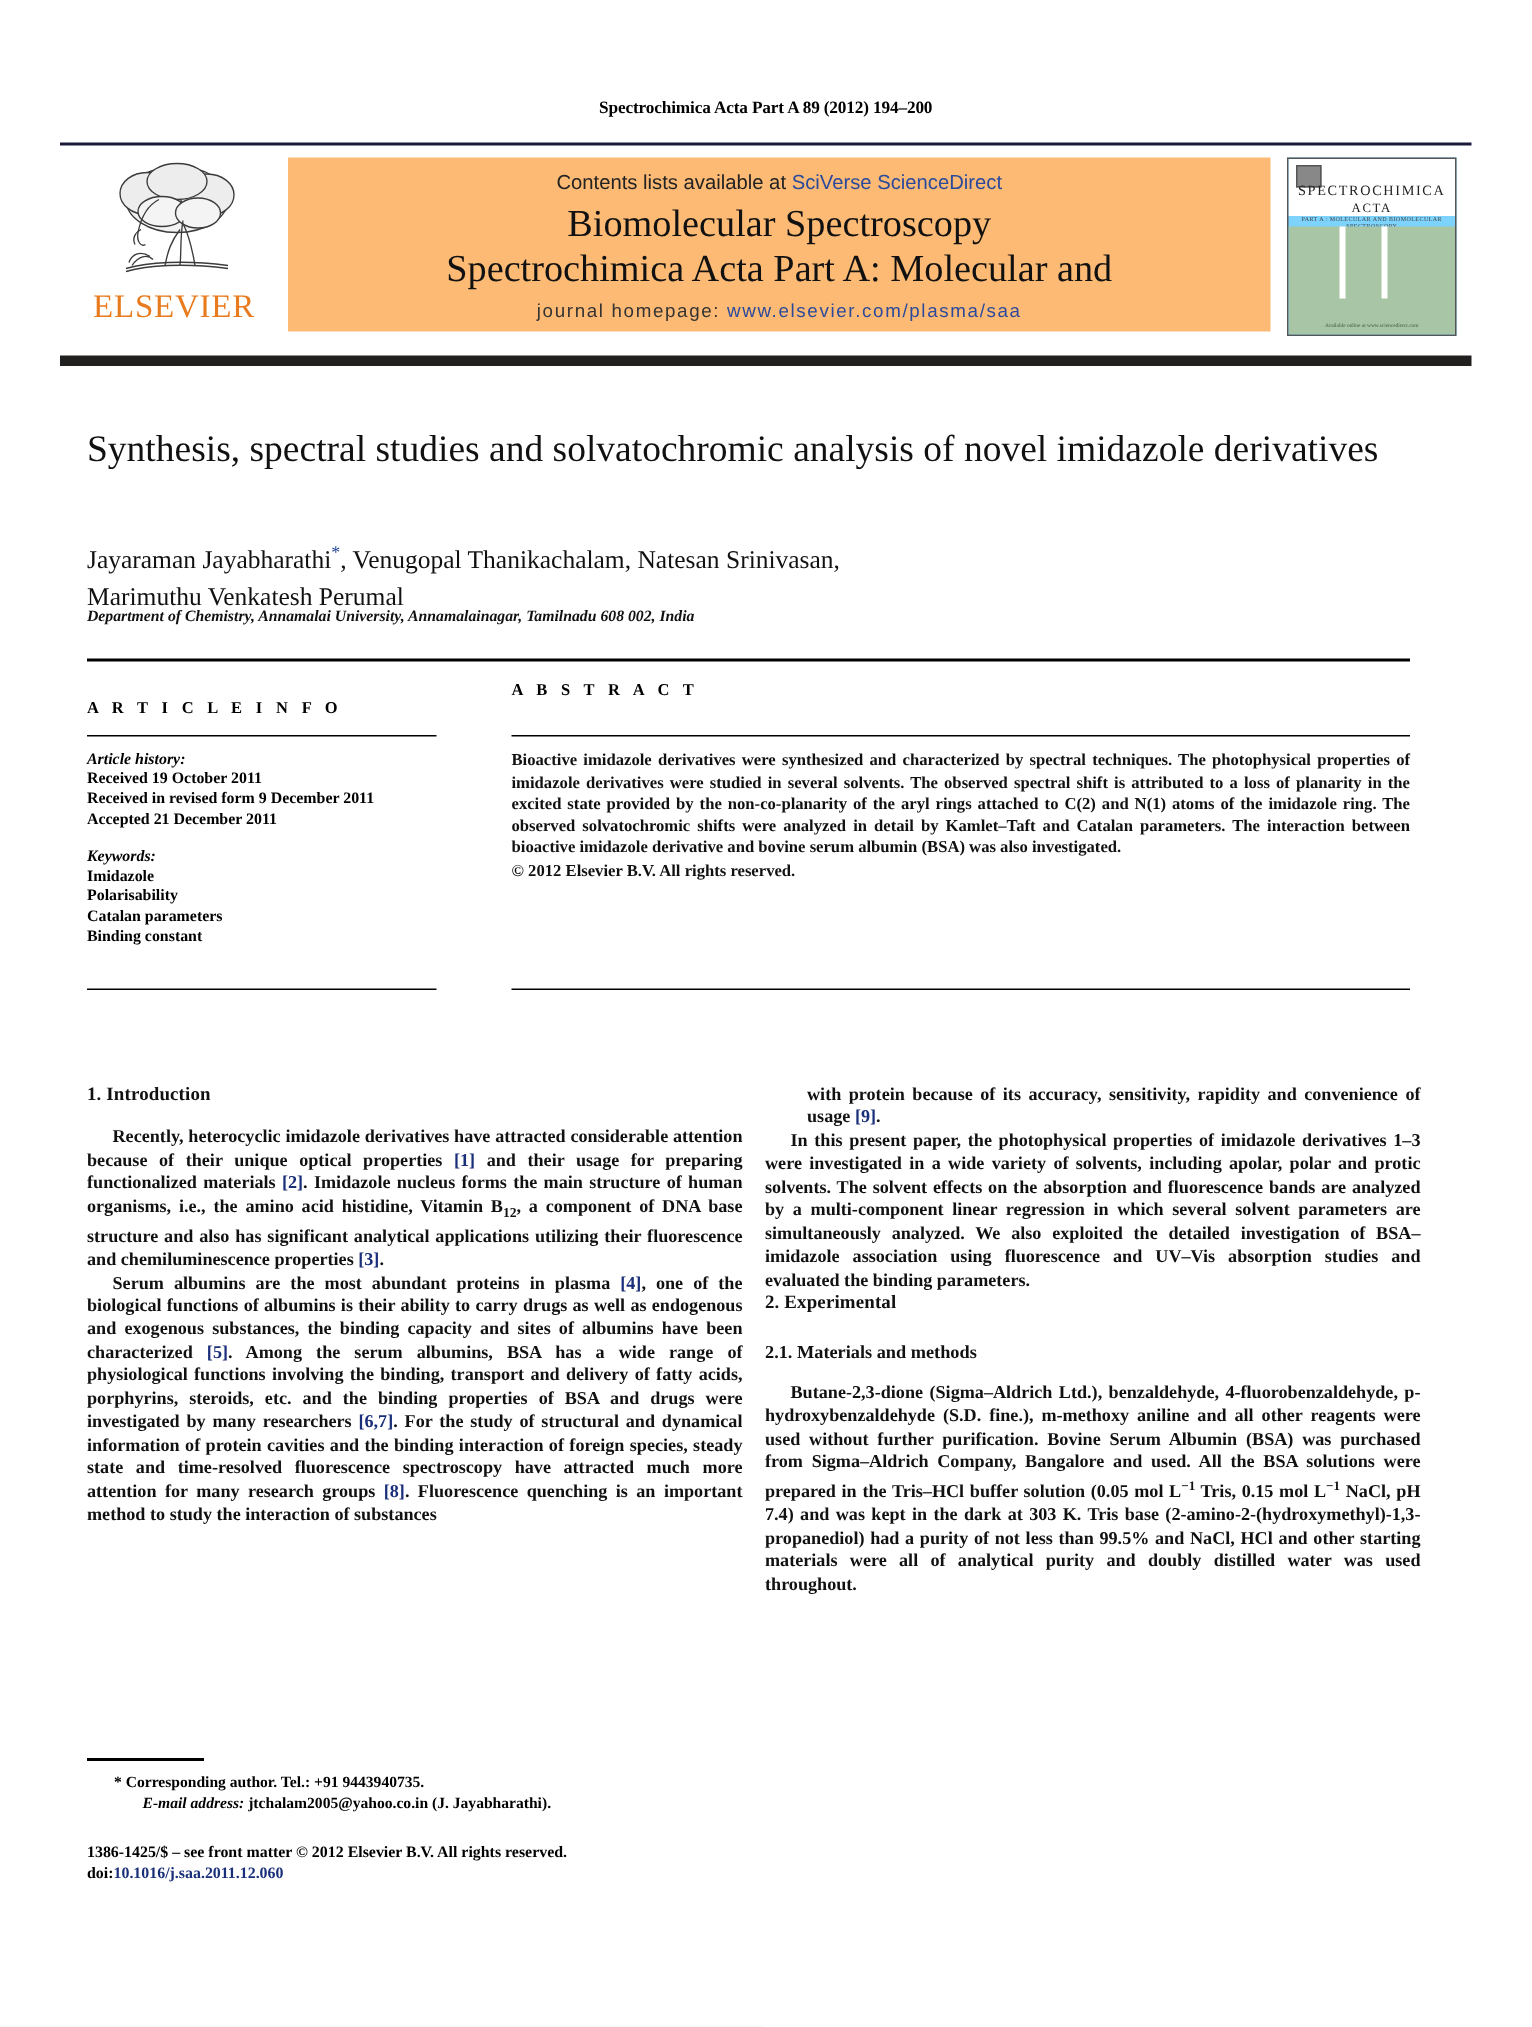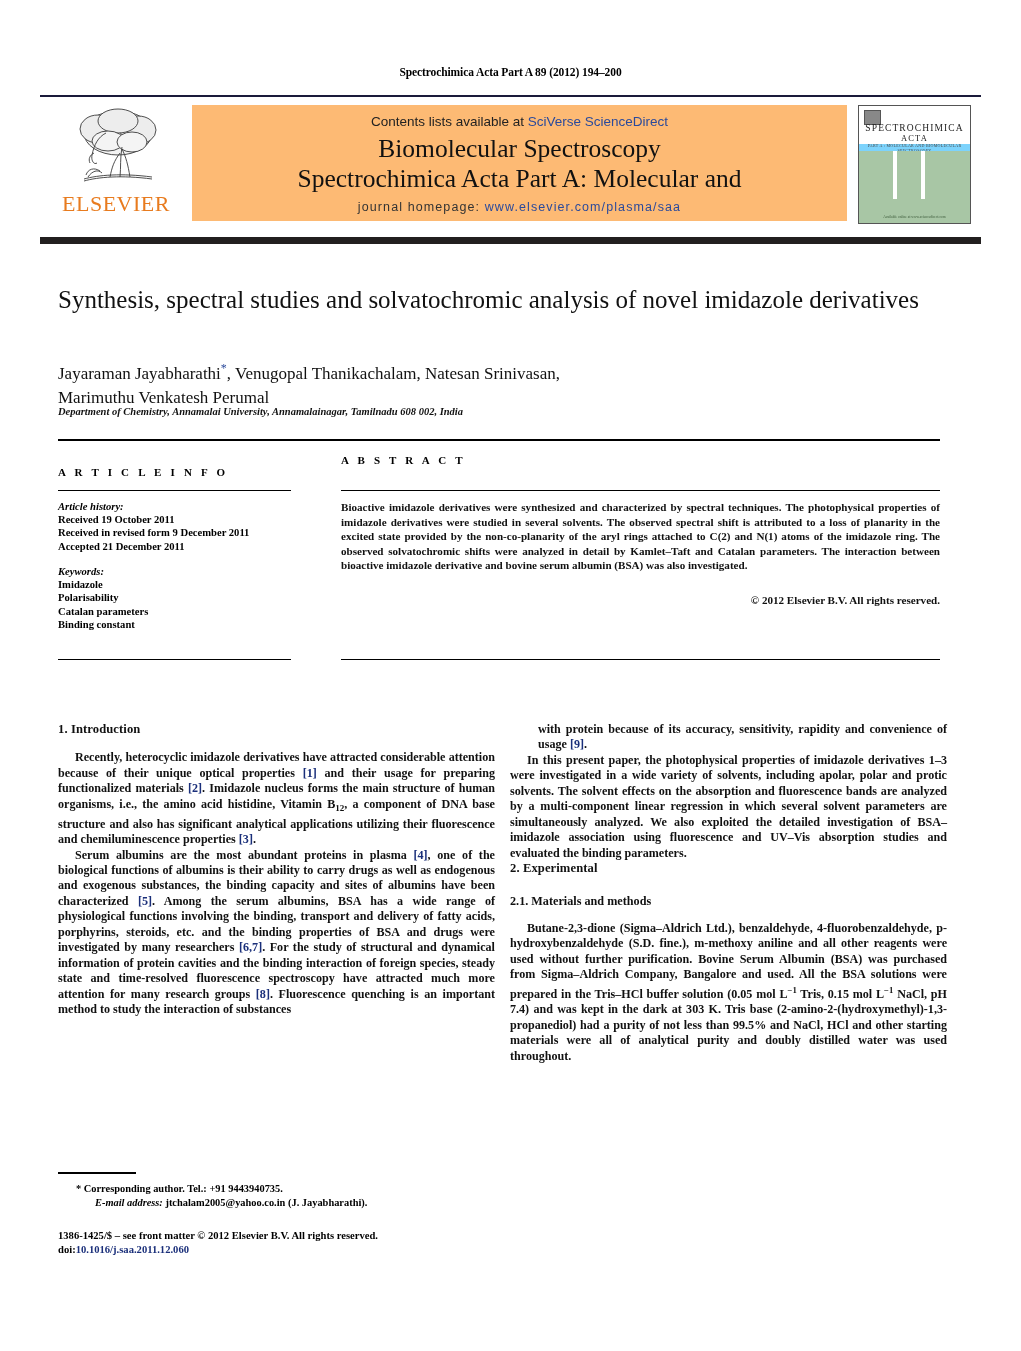--- a/index.html
+++ b/index.html
@@ -301,24 +301,24 @@
     left: 341px;
     width: 599px;
     font-size: 11.1px;
     line-height: 14.6px;
     font-weight: bold;
     text-align: justify;
     color: #111;
   }
   .copyright {
     position: absolute;
-    top: 594px;
+    top: 575px;
     left: 341px;
     width: 599px;
-    text-align: right;
+    text-align: left;
     font-size: 11.1px;
     font-weight: bold;
     color: #111;
   }
 
   
   .col {
     position: absolute;
     top: 722px;
     width: 437px;

